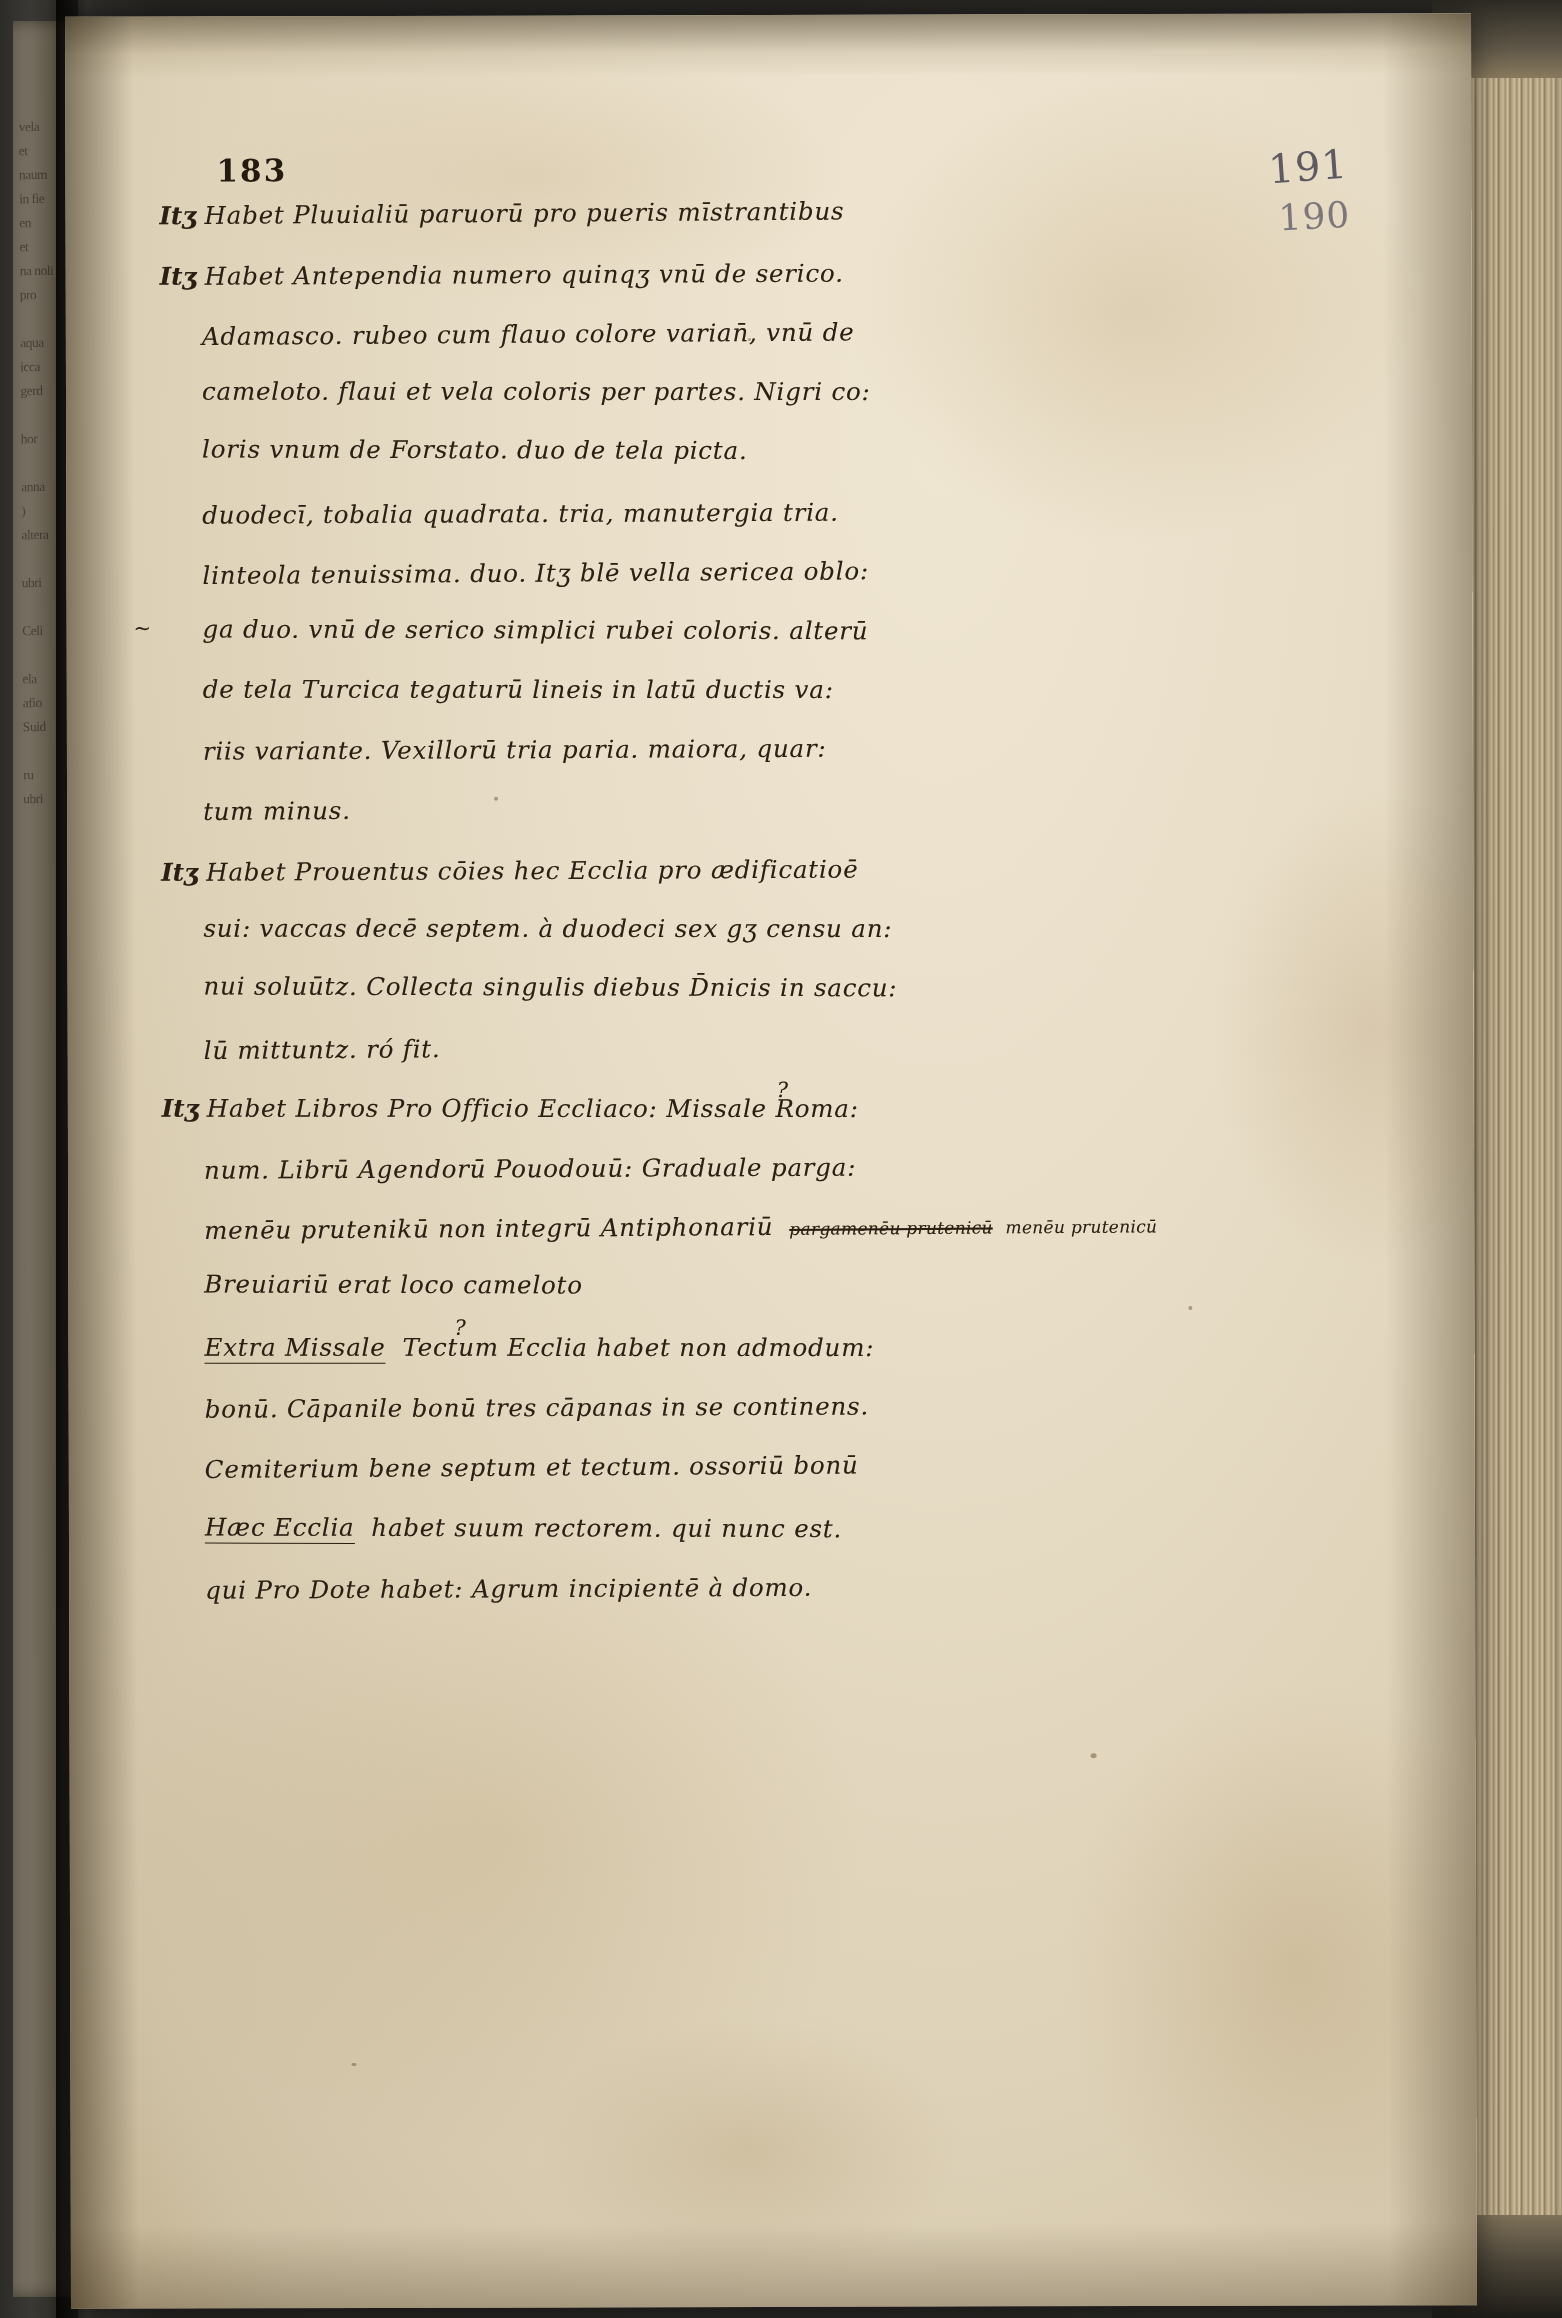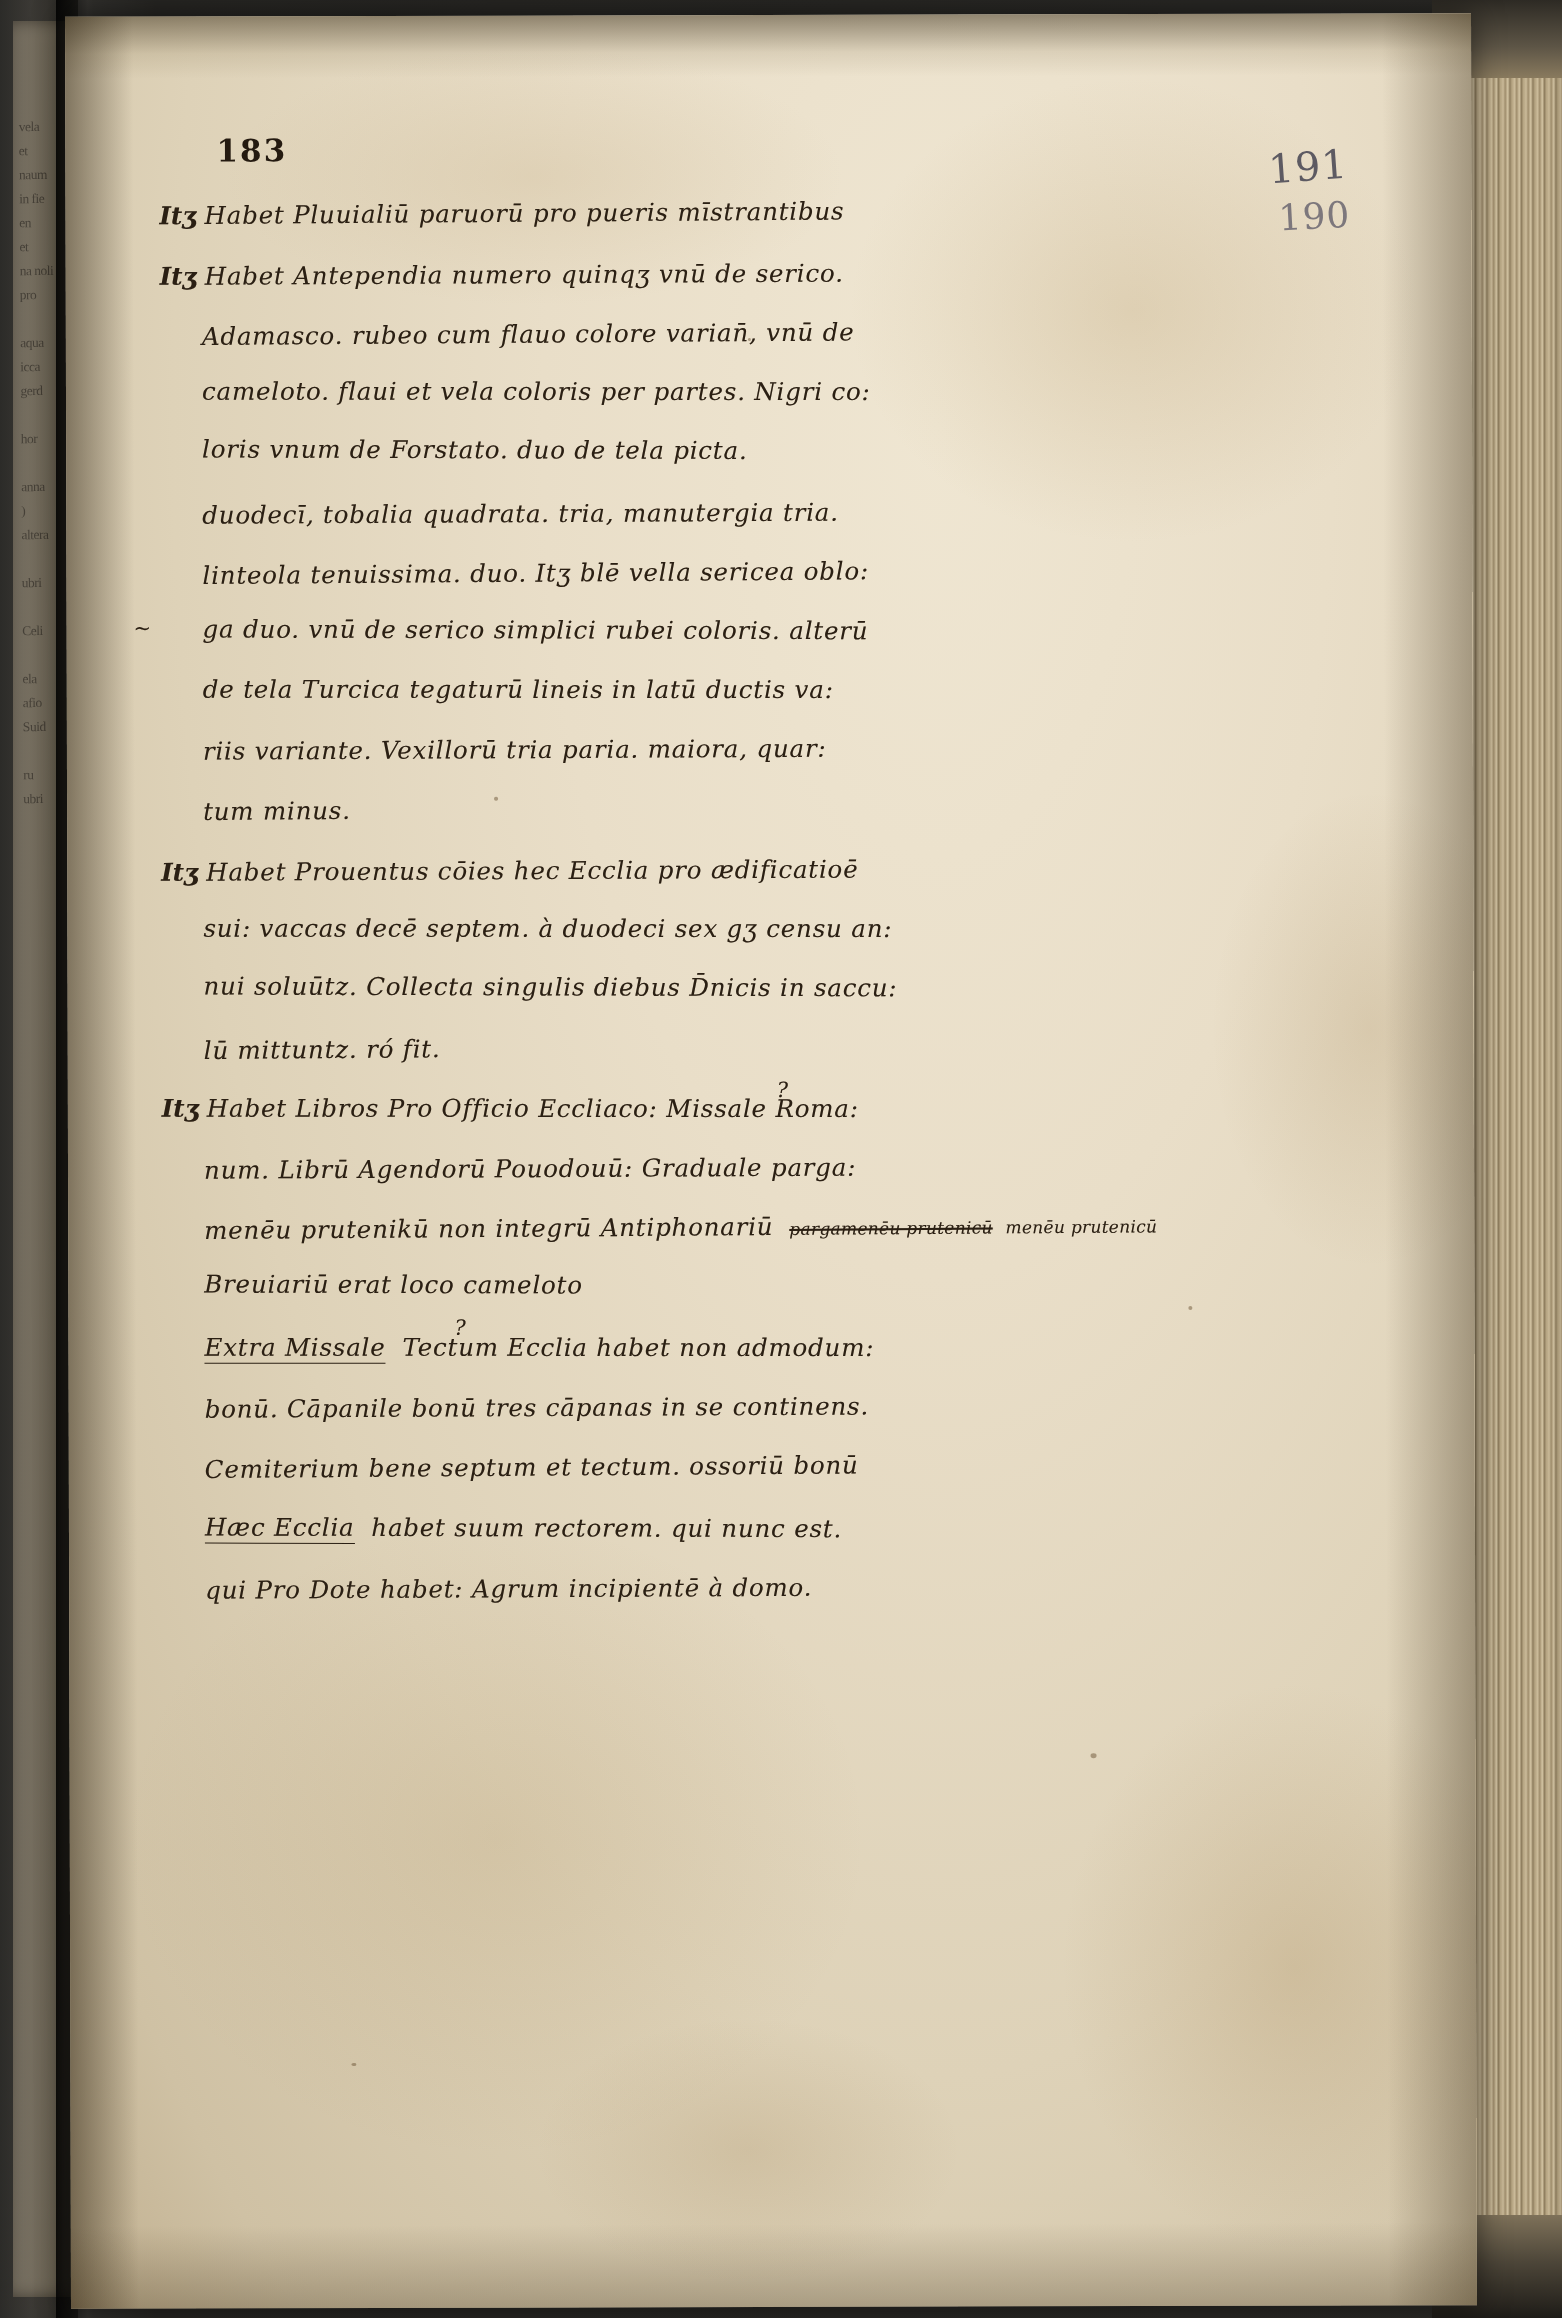--- a/index.html
+++ b/index.html
@@ -154,21 +154,21 @@
   
   .ink {
     position: absolute;
     color: #2b2014;
     font-family: "DejaVu Serif", serif;
     white-space: nowrap;
   }
 
   #folio-number {
     left: 151px;
-    top: 116px;
+    top: 136px;
     font-size: 31px;
     font-weight: bold;
     letter-spacing: 2.1px;
     color: #241a10;
   }
 
   #archival-number-1 {
     left: 1203px;
     top: 130px;
     font-size: 40px;

